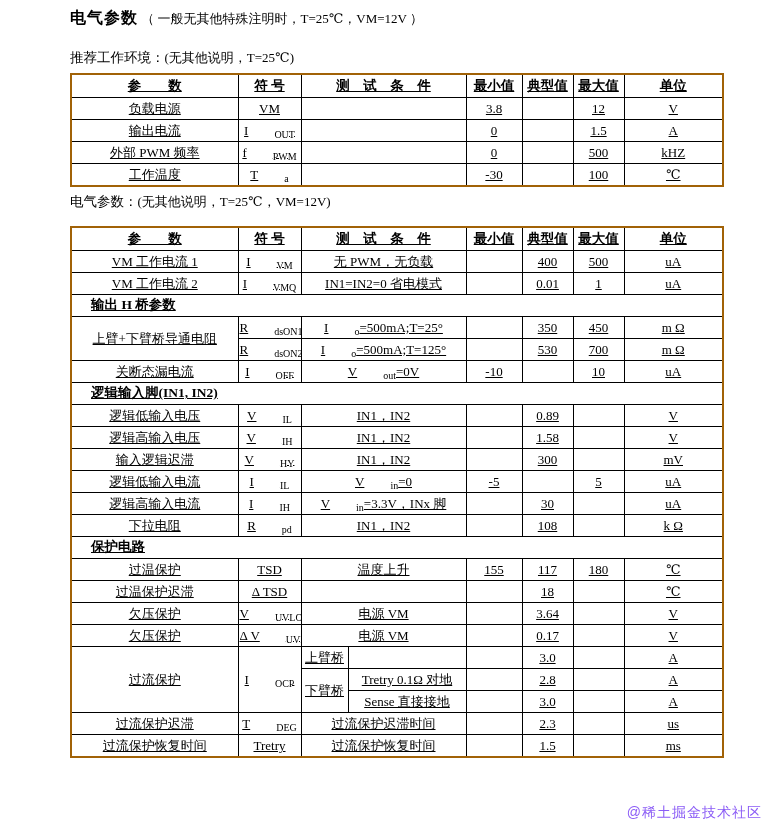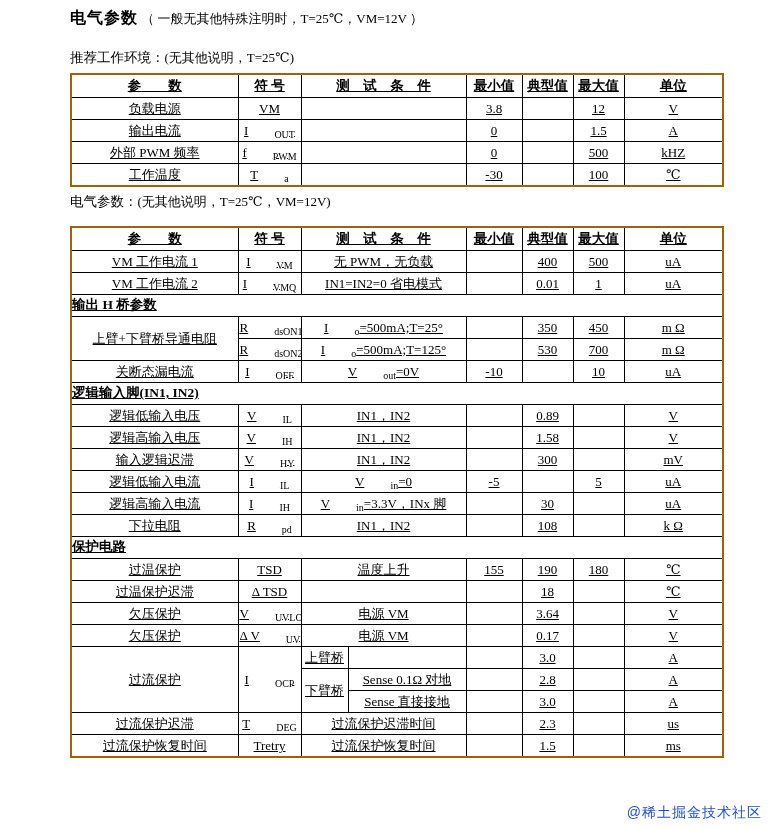--- a/index.html
+++ b/index.html
@@ -19,24 +19,24 @@
     border-collapse:collapse;table-layout:fixed;width:652px;
     border:2px solid #a16207;
     text-decoration:underline;
   }
   td,th{
     border:1px solid #000;text-align:center;vertical-align:middle;
     font-size:13px;height:21px;padding:0 1px;line-height:1.05;
     overflow:hidden;white-space:nowrap;
   }
   th{font-weight:bold;font-size:13.5px;height:22px;}
-  td.section{text-align:left;font-weight:bold;padding-left:0;font-size:13.5px;}
+  td.section{text-align:left;font-weight:bold;padding-left:19px;font-size:13.5px;}
   sub{font-size:10px;line-height:0;padding-left:26px;}
   .watermark{
-    position:absolute;right:14px;bottom:8px;color:#1d4ed8;font-size:14px;
+    position:absolute;right:14px;bottom:8px;color:#8b5cf6;font-size:14px;
     font-family:"Liberation Sans","DejaVu Sans",sans-serif;letter-spacing:1px;
   }
 </style>
 </head>
 <body>
 
 <div class="page">
   <div class="content">
 
     <div class="doc-title">
@@ -242,21 +242,21 @@
             <td>k Ω</td>
           </tr>
           <tr>
             <td colspan="8" class="section">保护电路</td>
           </tr>
           <tr>
             <td>过温保护</td>
             <td>TSD</td>
             <td colspan="2">温度上升</td>
             <td>155</td>
-            <td>190</td>
+            <td>117</td>
             <td>180</td>
             <td>℃</td>
           </tr>
           <tr>
             <td>过温保护迟滞</td>
             <td>Δ TSD</td>
             <td colspan="2"></td>
             <td></td>
             <td>18</td>
             <td></td>
@@ -285,21 +285,21 @@
             <td rowspan="3"><span>I</span><sub>OCP</sub></td>
             <td>上臂桥</td>
             <td></td>
             <td></td>
             <td>3.0</td>
             <td></td>
             <td>A</td>
           </tr>
           <tr>
             <td rowspan="2">下臂桥</td>
-            <td>Sense 0.1Ω 对地</td>
+            <td>Tretry 0.1Ω 对地</td>
             <td></td>
             <td>2.8</td>
             <td></td>
             <td>A</td>
           </tr>
           <tr>
             <td>Sense 直接接地</td>
             <td></td>
             <td>3.0</td>
             <td></td>

